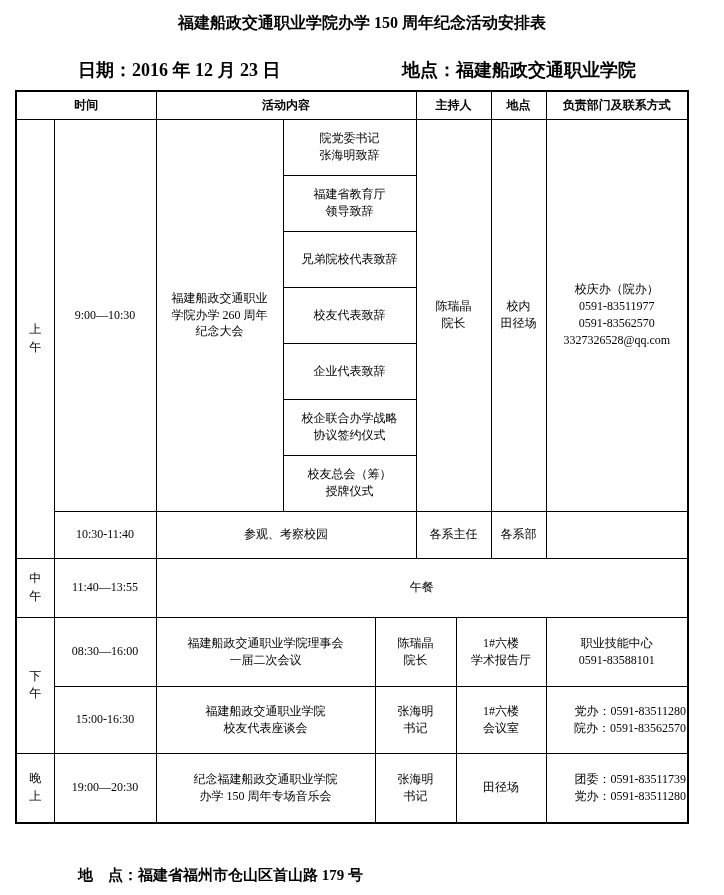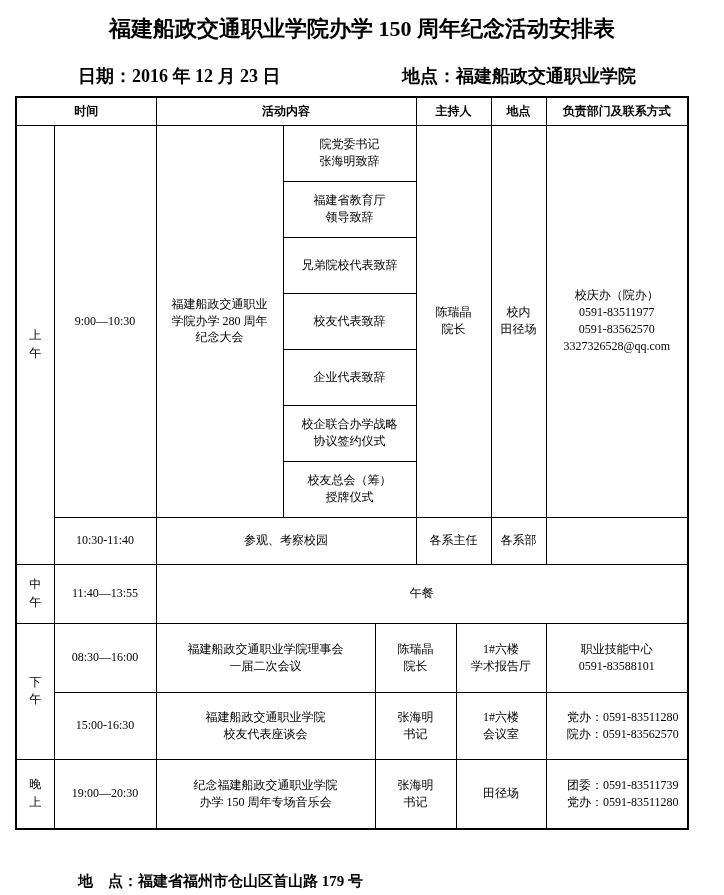--- a/index.html
+++ b/index.html
@@ -10,23 +10,23 @@
     font-family: "Liberation Serif", "DejaVu Serif", serif;
   }
   .page {
     position: relative;
     width: 724px;
     height: 895px;
     background: #ffffff;
     overflow: hidden;
   }
   .title {
-    margin: 14px 0 0 0;
+    margin: 8px 0 0 0;
     text-align: center;
-    font-size: 22px;
+    font-size: 16px;
     font-weight: bold;
     line-height: 30px;
     font-family: Liberation Serif, serif;
   }
   .meta-row {
     position: relative;
     height: 24px;
     margin-top: 20px;
     font-size: 18px;
     font-weight: bold;
@@ -57,21 +57,21 @@
     height: 28px;
     line-height: 1.2;
   }
   .r-sub  { height: 56px; }
   .r-tour { height: 47px; }
   .r-noon { height: 59px; }
   .r-pm1  { height: 69px; }
   .r-pm2  { height: 67px; }
   .r-eve  { height: 70px; }
   td.period { line-height: 1.45; }
-  td.align-left { text-align: center; padding-left: 13px; }
+  td.align-left { text-align: right; padding-left: 13px; }
 
   .footer {
     margin: 26px 0 0 78px;
     font-size: 15px;
     font-weight: bold;
     line-height: 17px;
     white-space: pre-line;
   }
 </style>
 </head>
@@ -105,21 +105,21 @@
         <th colspan="2">主持人</th>
         <th>地点</th>
         <th>负责部门及联系方式</th>
       </tr>
 
       <tr class="r-sub">
         <td rowspan="8" class="period">上
 午</td>
         <td rowspan="7">9:00—10:30</td>
         <td rowspan="7">福建船政交通职业
-学院办学 280 周年
+学院办学 260 周年
 纪念大会</td>
         <td colspan="2">院党委书记
 张海明致辞</td>
         <td colspan="2" rowspan="7">陈瑞晶
 院长</td>
         <td rowspan="7">校内
 田径场</td>
         <td rowspan="7">校庆办（院办）
 0591-83511977
 0591-83562570

